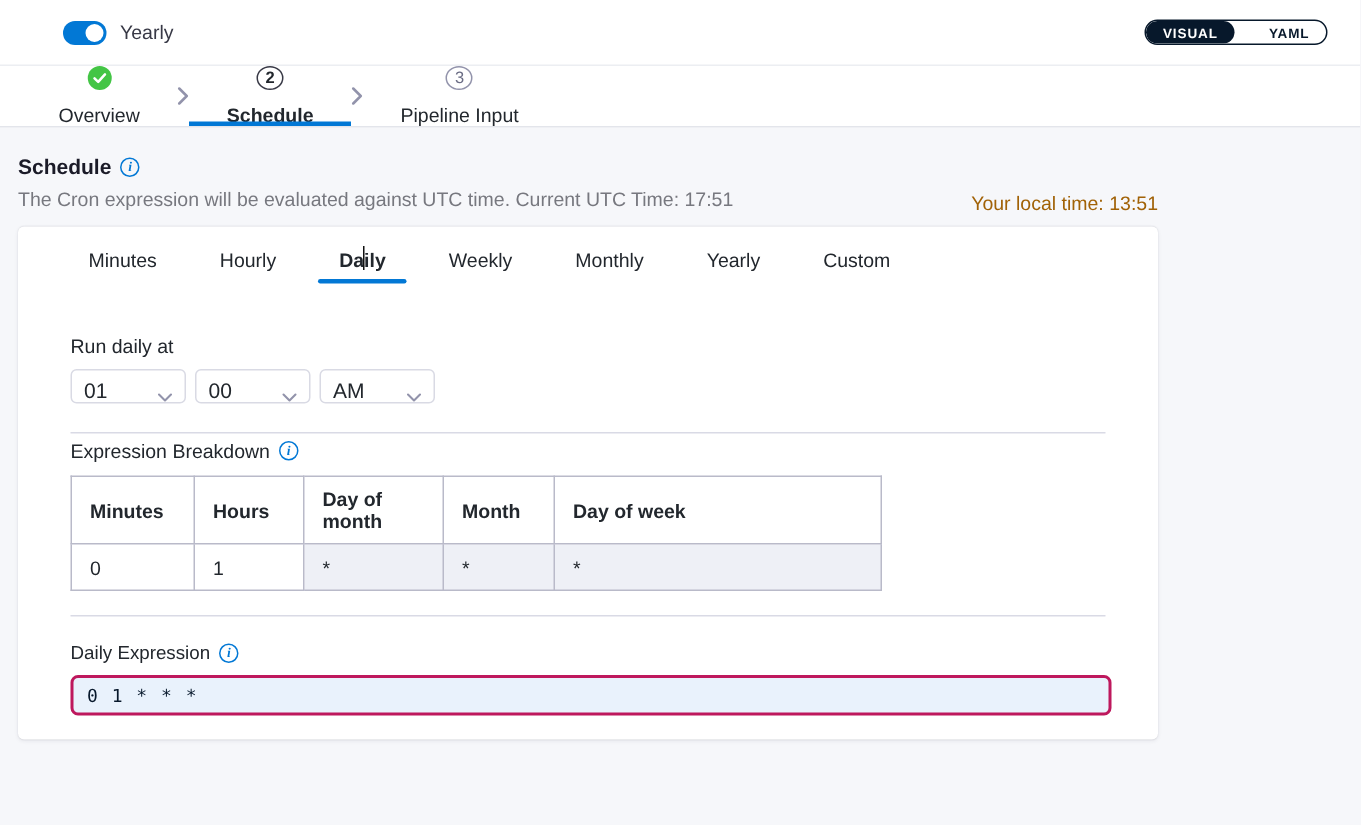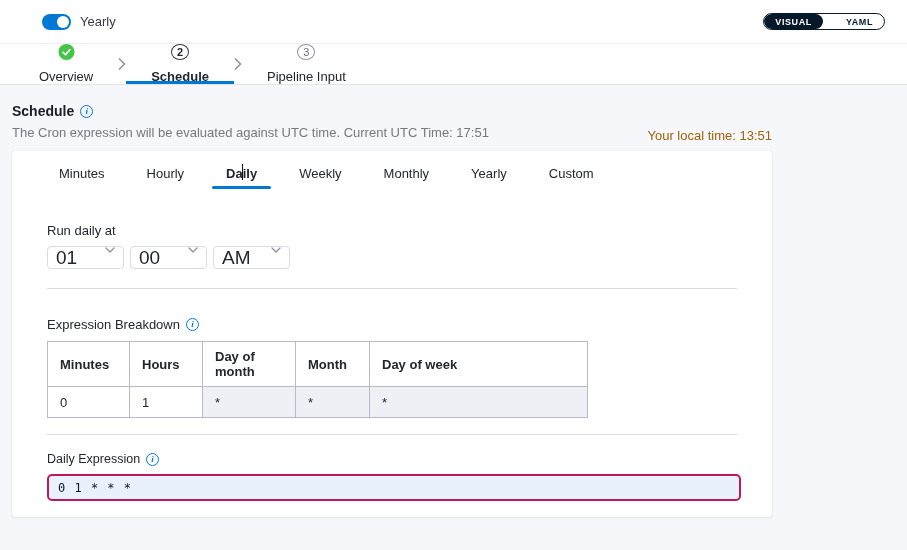--- a/index.html
+++ b/index.html
@@ -51,27 +51,27 @@
   .tabs { display:flex; gap:10px; }
   .tab { position:relative; padding:0 16px 8px 16px; font-size:13px; color:#22272d; cursor:pointer; text-align:center; }
   .tab.active { font-weight:bold; }
   .tab.active::after { content:""; position:absolute; left:2px; right:2px; bottom:0; height:3px; border-radius:2px; background:#0278d5; }
   .text-cursor { position:absolute; top:-2px; left:50%; width:1.5px; height:16px; background:#111; }
 
   .inner { padding-left:4px; }
   .field-label { margin-top:34px; font-size:13px; color:#22272d; }
   .select-row { display:flex; gap:6px; margin-top:8px; }
   .select { width:77px; height:23px; border:1px solid #d9dae4; border-radius:4px; background:#ffffff;
-            display:flex; align-items:flex-start; justify-content:space-between; padding:0 8px; font-size:19px;
+            display:flex; align-items:flex-end; justify-content:space-between; padding:0 8px; font-size:14px;
             color:#22272d; cursor:pointer; }
   .select .chev { display:flex; align-items:center; color:#9293ab; }
 
   .divider { border:none; border-top:1px solid #d9dae5; margin-top:19px; }
 
-  .sub-head { margin-top:28px; display:flex; align-items:center; gap:6px; font-size:13px; color:#22272d; }
+  .sub-head { margin-top:4px; display:flex; align-items:center; gap:6px; font-size:13px; color:#22272d; }
 
   table.breakdown { border-collapse:collapse; margin-top:9px; width:541px; table-layout:fixed; }
   .breakdown th, .breakdown td { border:1px solid #b9bac9; font-size:13px; text-align:left; padding:7px 12px; }
   .breakdown th { font-weight:bold; color:#22272d; background:#ffffff; }
   .breakdown td { color:#22272d; height:31px; }
   .breakdown td.shaded { background:#eef0f6; }
 
   .cron-label { margin-top:17px; display:flex; align-items:center; gap:6px; font-size:12.5px; color:#22272d; }
   .cron-input { margin-top:8px; width:694px; height:27px; background:#e9f2fc; border:2px solid #be185d;
                 border-radius:5px; font-family:"DejaVu Sans Mono", monospace; font-size:12px; color:#07182b;

